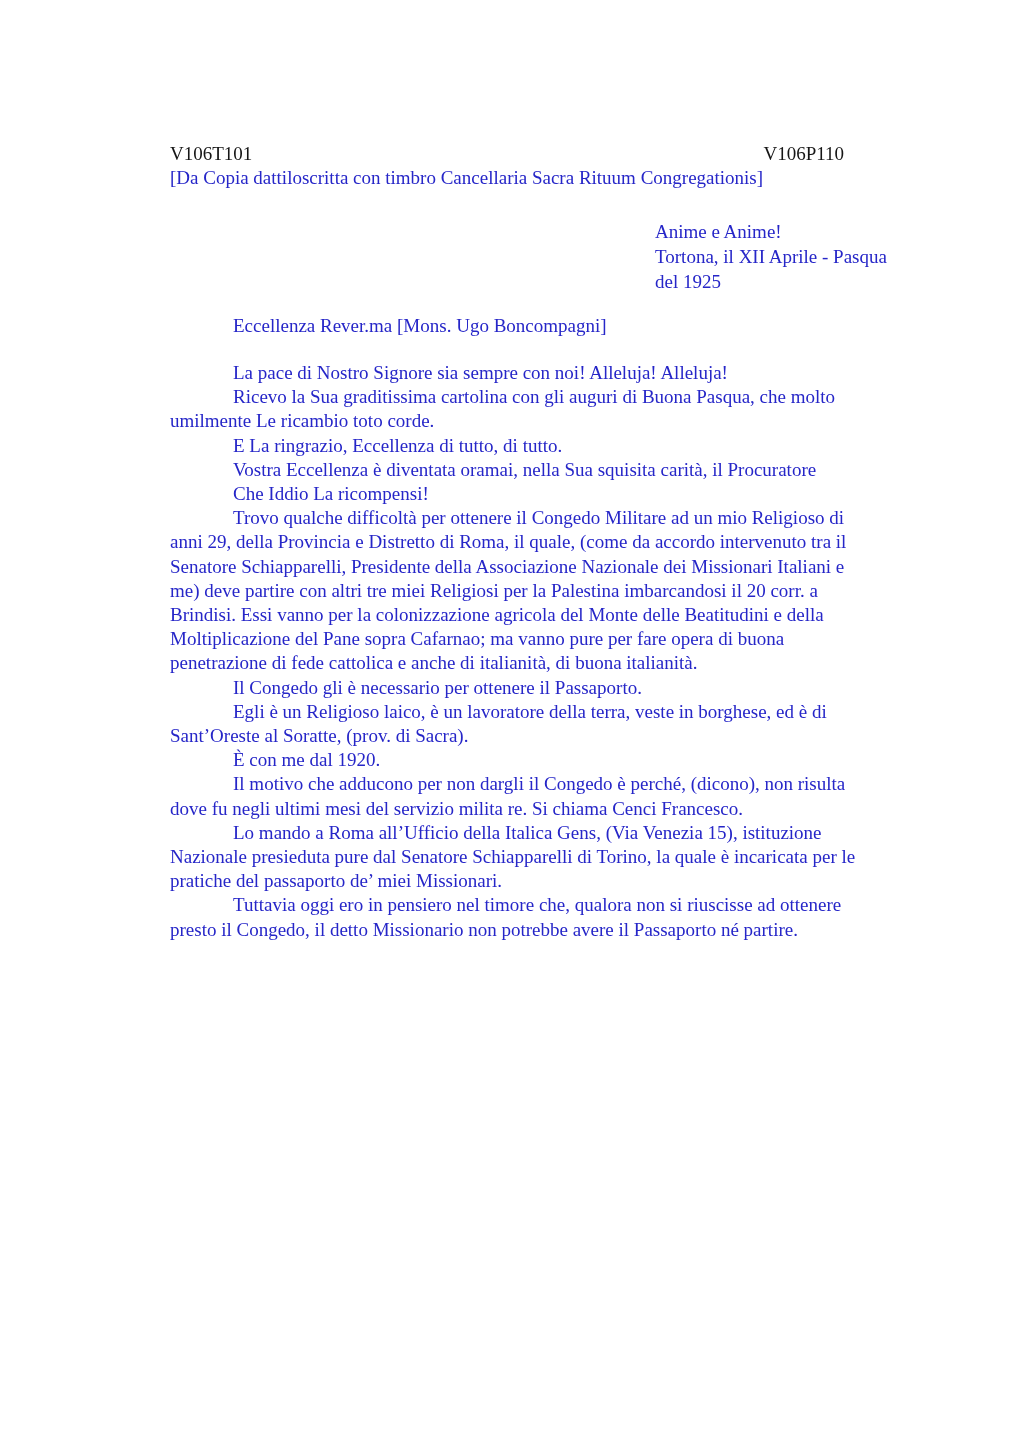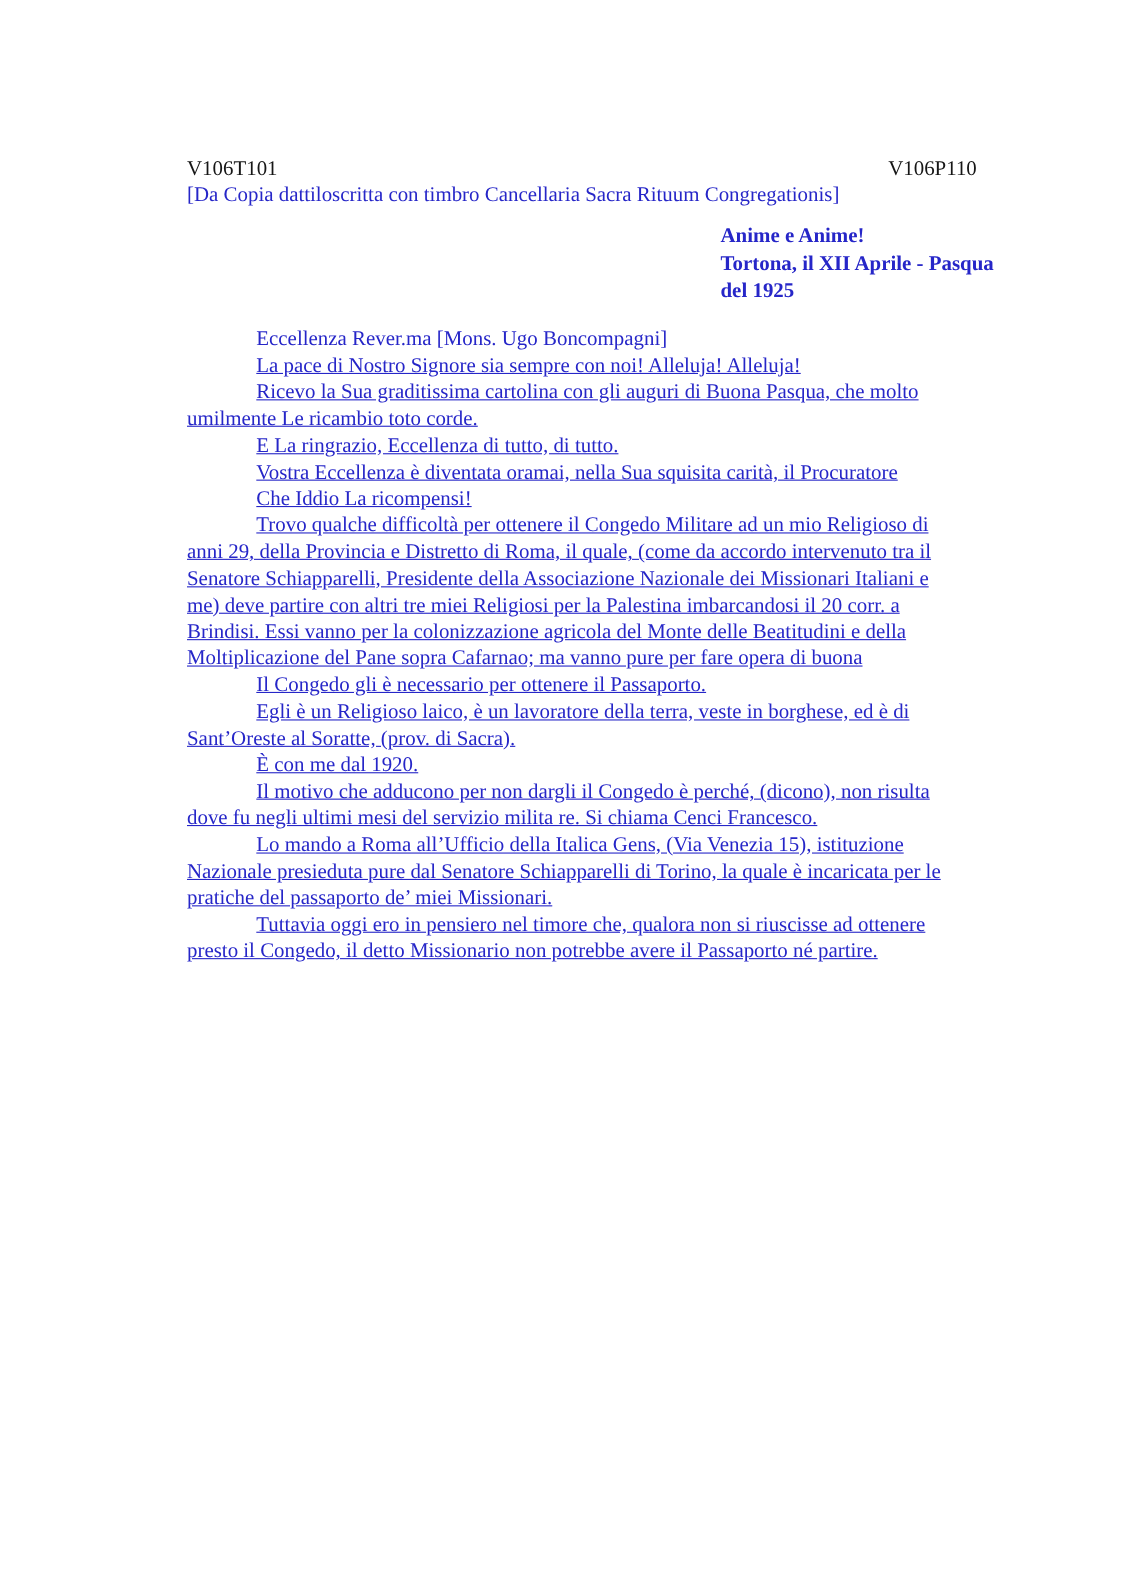--- a/index.html
+++ b/index.html
@@ -20,36 +20,35 @@
     padding:142px 80px 0 170px;
     font-size:19px;
     color:var(--ink-blue);
   }
   .header-row{
     display:flex;
     justify-content:space-between;
     line-height:24px;
     color:var(--ink-black);
   }
-  .hdr-right{margin-right:56px;}
+  .hdr-right{margin-right:100px;}
   .annotation{
     line-height:24px;
     white-space:nowrap;
   }
   .dateline{
-    margin-top:12px;
+    margin-top:29px;
     margin-left:485px;
     line-height:25px;
-    font-weight:bold;
   }
   .salutation{
     margin-top:20px;
     line-height:24px;
   }
-  .letter-body{text-decoration:underline;}
+  .letter-body{margin-top:23px;}
   .line{
     line-height:24.2px;
     white-space:nowrap;
   }
   .indent{padding-left:63px;}
 </style>
 </head>
 <body>
 
 <div class="page">
@@ -75,20 +74,21 @@
       <div class="line">umilmente Le ricambio toto corde.</div>
       <div class="line indent">E La ringrazio, Eccellenza di tutto, di tutto.</div>
       <div class="line indent">Vostra Eccellenza è diventata oramai, nella Sua squisita carità, il Procuratore</div>
       <div class="line indent">Che Iddio La ricompensi!</div>
       <div class="line indent">Trovo qualche difficoltà per ottenere il Congedo Militare ad un mio Religioso di</div>
       <div class="line">anni 29, della Provincia e Distretto di Roma, il quale, (come da accordo intervenuto tra il</div>
       <div class="line">Senatore Schiapparelli, Presidente della Associazione Nazionale dei Missionari Italiani e</div>
       <div class="line">me) deve partire con altri tre miei Religiosi per la Palestina imbarcandosi il 20 corr. a</div>
       <div class="line">Brindisi. Essi vanno per la colonizzazione agricola del Monte delle Beatitudini e della</div>
       <div class="line">Moltiplicazione del Pane sopra Cafarnao; ma vanno pure per fare opera di buona</div>
+      <div class="line">penetrazione di fede cattolica e anche di italianità, di buona italianità.</div>
       <div class="line indent">Il Congedo gli è necessario per ottenere il Passaporto.</div>
       <div class="line indent">Egli è un Religioso laico, è un lavoratore della terra, veste in borghese, ed è di</div>
       <div class="line">Sant’Oreste al Soratte, (prov. di Sacra).</div>
       <div class="line indent">È con me dal 1920.</div>
       <div class="line indent">Il motivo che adducono per non dargli il Congedo è perché, (dicono), non risulta</div>
       <div class="line">dove fu negli ultimi mesi del servizio milita re. Si chiama Cenci Francesco.</div>
       <div class="line indent">Lo mando a Roma all’Ufficio della Italica Gens, (Via Venezia 15), istituzione</div>
       <div class="line">Nazionale presieduta pure dal Senatore Schiapparelli di Torino, la quale è incaricata per le</div>
       <div class="line">pratiche del passaporto de’ miei Missionari.</div>
       <div class="line indent">Tuttavia oggi ero in pensiero nel timore che, qualora non si riuscisse ad ottenere</div>

